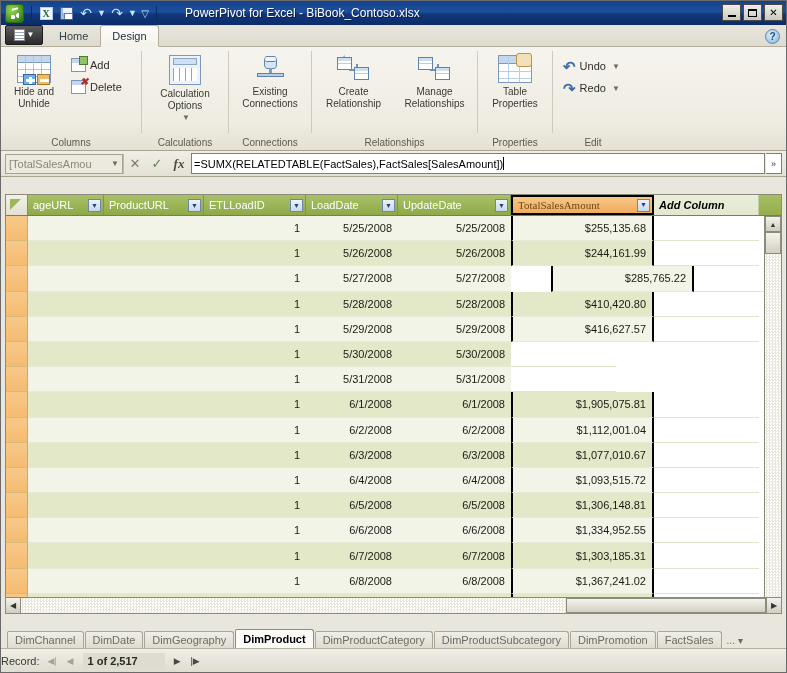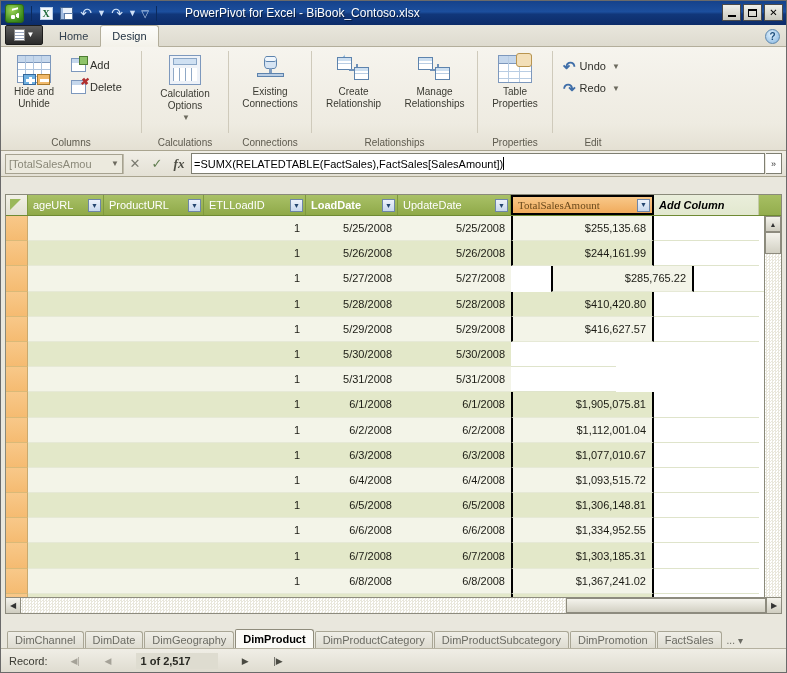--- a/index.html
+++ b/index.html
@@ -364,21 +364,21 @@
   .stab-more {
     display:flex; align-items:center; gap:3px; padding:0 4px;
     font-size:10px; color:#6b6b63; height:16px;
   }
 
   
   .statusbar {
     position:absolute; left:0; right:0; bottom:0; height:24px;
     background: linear-gradient(to bottom,#f0eee6,#dfdcd0);
     border-top:1px solid #b5b1a0;
-    display:flex; align-items:center; padding-left:8px; gap:22px;
+    display:flex; align-items:center; gap:7px;
     font-size:11px; color:#3a3a32;
   }
   .nav-btn { font-size:9px; color:#4a4a42; width:11px; text-align:center; }
   .nav-btn.dim { color:#a5a298; }
   .reccount {
     background:#dedcd0; border:1px solid #dedcd0; padding:1px 26px 1px 4px;
     font-weight:bold; font-size:11px; color:#2a2a24;
   }
 </style>
 </head>
@@ -572,21 +572,21 @@
             <span class="filt">▼</span>
           </div>
           <div class="ch" style="width: 100px; flex: 0 0 100px;">
             <span>ProductURL</span>
             <span class="filt">▼</span>
           </div>
           <div class="ch" style="width: 102px; flex: 0 0 102px;">
             <span>ETLLoadID</span>
             <span class="filt">▼</span>
           </div>
-          <div class="ch" style="width: 92px; flex: 0 0 92px; font-weight: bold;">
+          <div class="ch" style="width: 92px; flex: 0 0 92px;">
             <span>LoadDate</span>
             <span class="filt">▼</span>
           </div>
           <div class="ch" style="width: 113px; flex: 0 0 113px;">
             <span>UpdateDate</span>
             <span class="filt">▼</span>
           </div>
           <div class="ch selected" style="width: 143px; flex: 0 0 143px; font-family: Liberation Serif, serif;">
             <span>TotalSalesAmount</span>
             <span class="filt">▼</span>

